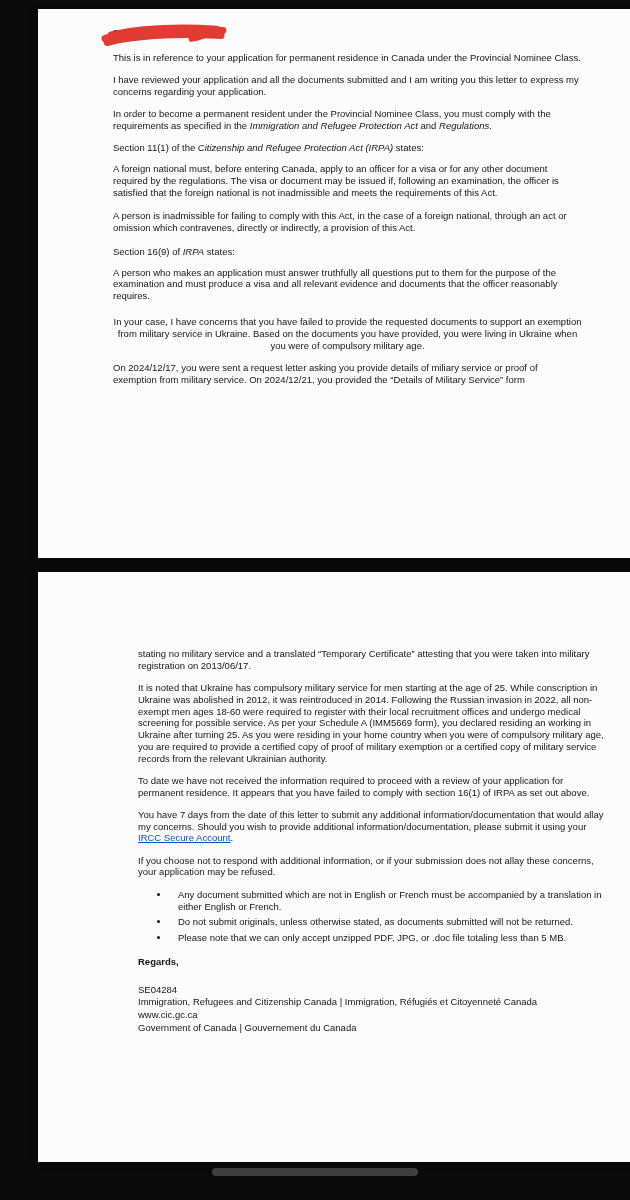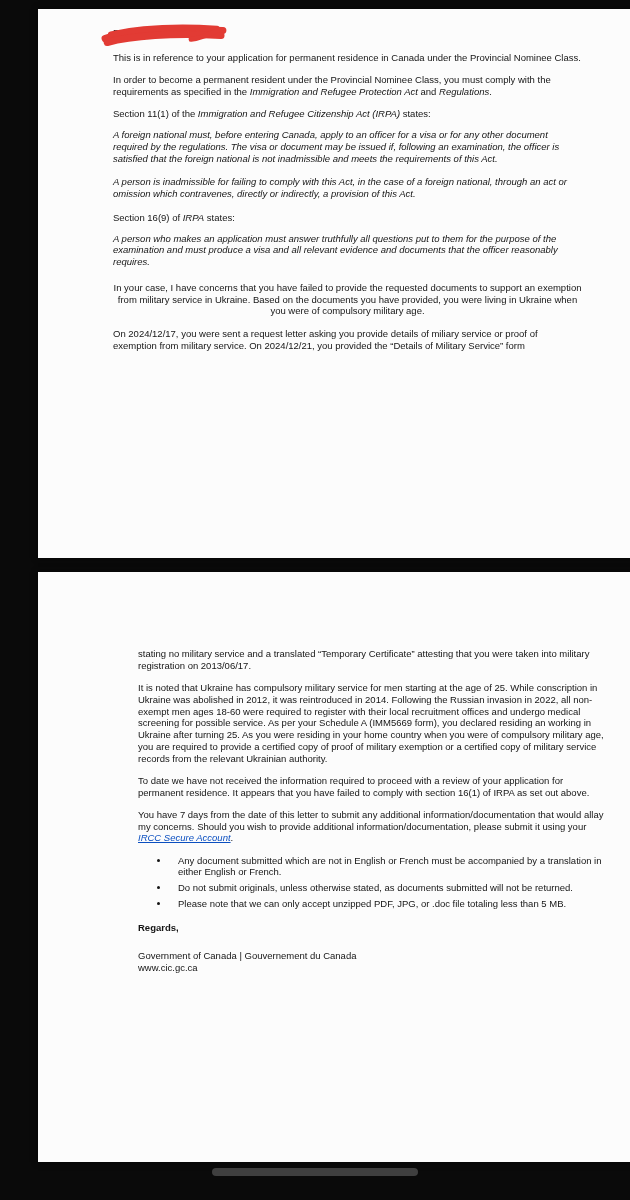--- a/index.html
+++ b/index.html
@@ -23,37 +23,37 @@
   .page1{top:9px;height:549px;}
   .page2{top:572px;height:590px;padding-left:25px;}
   .content{
     padding:18px 66px 0 75px;
     font-size:9.5px;
     line-height:1.24;
     color:#151515;
   }
   .content2{padding-top:76px;}
   p{margin:0 0 10.5px 0;}
-  .quote{font-style:italic;margin-bottom:12px;}
+  .quote{margin-bottom:12px;}
   .sect{margin-bottom:9px;}
   em{font-style:italic;}
   .mt-lg{margin-top:14px;text-align:center;}
   .salutation{
     position:relative;
     margin-bottom:11px;
     height:14px;
   }
   .salutation .sal-text{position:relative;z-index:1;}
   .scribble{
     position:absolute;
     left:-12px;top:-4px;
     z-index:2;
     transform:rotate(-1.5deg);
   }
-  a.doc-link{color:#0b4fc0;text-decoration:underline;cursor:pointer;font-style:italic;}
+  a.doc-link{color:#0b4fc0;text-decoration:underline;cursor:pointer;}
   .note-heading{font-weight:bold;margin-bottom:9px;}
   ul.note-list{
     margin:0 0 12px 0;
     padding:0 0 0 32px;
   }
   ul.note-list li{
     margin-bottom:4px;
     padding-left:8px;
   }
   .regards{margin-bottom:16px;font-weight:bold;}
@@ -80,24 +80,25 @@
       <svg class="scribble" width="128" height="24" viewBox="0 0 128 24">
         <path d="M4,14 C 22,7 60,5 122,9" stroke="#e23b34" stroke-width="7" fill="none" stroke-linecap="round"></path>
         <path d="M6,18 C 30,12 72,10 120,14" stroke="#e23b34" stroke-width="7" fill="none" stroke-linecap="round"></path>
         <path d="M10,10 C 40,4 80,4 116,7" stroke="#e23b34" stroke-width="6" fill="none" stroke-linecap="round"></path>
         <path d="M118,8 C 110,12 100,16 90,17" stroke="#e23b34" stroke-width="5" fill="none" stroke-linecap="round"></path>
       </svg>
     </div>
 
     <p>This is in reference to your application for permanent residence in Canada under the Provincial Nominee Class.</p>
 
+    <p>I have reviewed your application and all the documents submitted and I am writing you this letter to express my concerns regarding your application.</p>
 
     <p><span>In order to become a permanent resident under the Provincial Nominee Class, you must comply with the requirements as specified in the </span><em>Immigration and Refugee Protection Act</em><span> and </span><em>Regulations</em><span>.</span></p>
 
-    <p class="sect"><span>Section 11(1) of the </span><em>Immigration and Refugee Citizenship Act (IRPA)</em><span> states:</span></p>
+    <p class="sect"><span>Section 11(1) of the </span><em>Citizenship and Refugee Protection Act (IRPA)</em><span> states:</span></p>
 
     <p class="quote">A foreign national must, before entering Canada, apply to an officer for a visa or for any other document required by the regulations. The visa or document may be issued if, following an examination, the officer is satisfied that the foreign national is not inadmissible and meets the requirements of this Act.</p>
 
 
     <p class="quote">A person is inadmissible for failing to comply with this Act, in the case of a foreign national, through an act or omission which contravenes, directly or indirectly, a provision of this Act.</p>
 
     <p class="sect"><span>Section 16(9) of </span><em>IRPA</em><span> states:</span></p>
 
     <p class="quote">A person who makes an application must answer truthfully all questions put to them for the purpose of the examination and must produce a visa and all relevant evidence and documents that the officer reasonably requires.</p>
 
@@ -112,31 +113,34 @@
   <div class="content content2">
 
     <p>stating no military service and a translated “Temporary Certificate” attesting that you were taken into military registration on 2013/06/17.</p>
 
     <p>It is noted that Ukraine has compulsory military service for men starting at the age of 25. While conscription in Ukraine was abolished in 2012, it was reintroduced in 2014. Following the Russian invasion in 2022, all non-exempt men ages 18-60 were required to register with their local recruitment offices and undergo medical screening for possible service. As per your Schedule A (IMM5669 form), you declared residing an working in Ukraine after turning 25. As you were residing in your home country when you were of compulsory military age, you are required to provide a certified copy of proof of military exemption or a certified copy of military service records from the relevant Ukrainian authority.</p>
 
     <p>To date we have not received the information required to proceed with a review of your application for permanent residence. It appears that you have failed to comply with section 16(1) of IRPA as set out above.</p>
 
     <p><span>You have 7 days from the date of this letter to submit any additional information/documentation that would allay my concerns. Should you wish to provide additional information/documentation, please submit it using your </span><a class="doc-link">IRCC Secure Account</a><span>.</span></p>
 
+    <p>If you choose not to respond with additional information, or if your submission does not allay these concerns, your application may be refused.</p>
 
 
     <ul class="note-list">
       <li>Any document submitted which are not in English or French must be accompanied by a translation in either English or French.</li>
       <li>Do not submit originals, unless otherwise stated, as documents submitted will not be returned.</li>
       <li>Please note that we can only accept unzipped PDF, JPG, or .doc file totaling less than 5 MB.</li>
     </ul>
 
     <p class="regards">Regards,</p>
 
     <div class="sig">
+      <p>SE04284</p>
+      <p>Immigration, Refugees and Citizenship Canada | Immigration, Réfugiés et Citoyenneté Canada</p>
+      <p>www.cic.gc.ca</p>
       <p>Government of Canada | Gouvernement du Canada</p>
-      <p>www.cic.gc.ca</p>
     </div>
 
   </div>
 </div>
 
 <div class="home-indicator"></div>
 
 </body></html>

